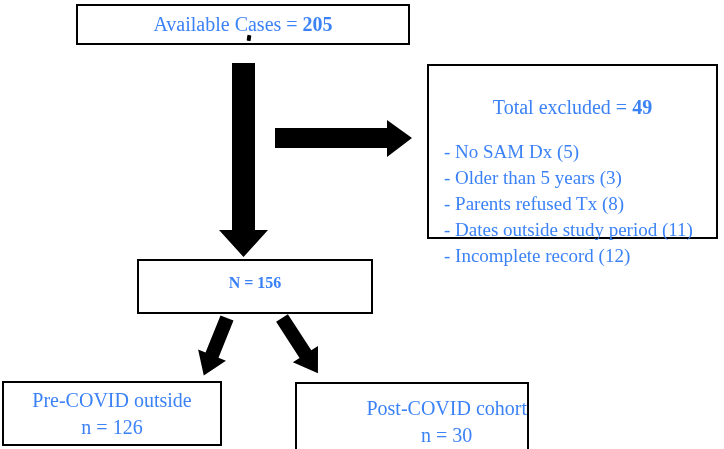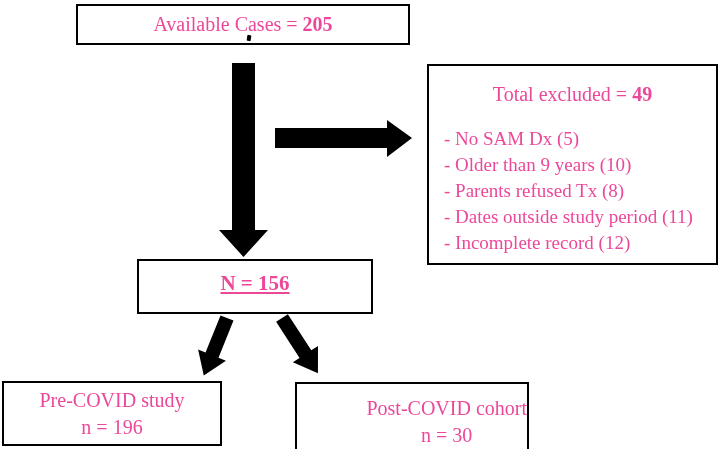--- a/index.html
+++ b/index.html
@@ -6,21 +6,21 @@
     margin: 0;
     padding: 0;
     background: #ffffff;
   }
   .stage {
     position: relative;
     width: 724px;
     height: 449px;
     background: #ffffff;
     font-family: "Liberation Serif", serif;
-    color: #ec4899;
+    color: #3b82f6;
     overflow: hidden;
   }
   .arrow-layer {
     position: absolute;
     left: 0;
     top: 0;
     width: 724px;
     height: 449px;
   }
   .box {
@@ -41,43 +41,42 @@
   }
   .stray-mark {
     position: absolute;
     left: 247px; top: 35px;
     width: 4px; height: 6px;
     background: #000000;
     border-radius: 1px;
     transform: rotate(8deg);
   }
   .excluded-box {
-    left: 427px; top: 64px; width: 291px; height: 201px;
-    padding-top: 16px;
+    left: 427px; top: 64px; width: 291px; height: 175px;
+    padding-top: 29px;
   }
   .ex-title {
     text-align: center;
     font-size: 20px;
     line-height: 24px;
   }
   .ex-items {
     margin-top: 20px;
     padding-left: 15px;
     font-size: 19px;
   }
   .ex-item {
     line-height: 26px;
     white-space: nowrap;
   }
   .n-box {
     left: 137px; top: 259px; width: 236px; height: 55px;
-    font-size: 21px;
+    font-size: 16px;
     font-weight: bold;
     padding-bottom: 7px;
-    text-decoration: underline;
   }
   .pre-box {
     left: 2px; top: 381px; width: 220px; height: 65px;
     font-size: 20px;
     line-height: 27px;
   }
   .post-box {
     left: 295px; top: 382px; width: 234px; height: 80px;
     font-size: 20px;
     line-height: 27px;
@@ -104,35 +103,35 @@
   <div class="box top-box center-flex">
     <span><span>Available Cases = </span><b>205</b></span>
   </div>
 
   <div class="stray-mark"></div>
 
   <div class="box excluded-box">
     <div class="ex-title"><span>Total excluded = </span><b>49</b></div>
     <div class="ex-items">
       <div class="ex-item">- No SAM Dx (5)</div>
-      <div class="ex-item">- Older than 9 years (10)</div>
+      <div class="ex-item">- Older than 5 years (3)</div>
       <div class="ex-item">- Parents refused Tx (8)</div>
       <div class="ex-item">- Dates outside study period (11)</div>
       <div class="ex-item">- Incomplete record (12)</div>
     </div>
   </div>
 
   <div class="box n-box center-flex">
     <span>N = 156</span>
   </div>
 
   <div class="box pre-box center-flex">
     <div>
-      <div>Pre-COVID study</div>
-      <div>n = 196</div>
+      <div>Pre-COVID outside</div>
+      <div>n = 126</div>
     </div>
   </div>
 
   <div class="box post-box center-flex">
     <div>
       <div>Post-COVID cohort</div>
       <div>n = 30</div>
     </div>
   </div>
 

